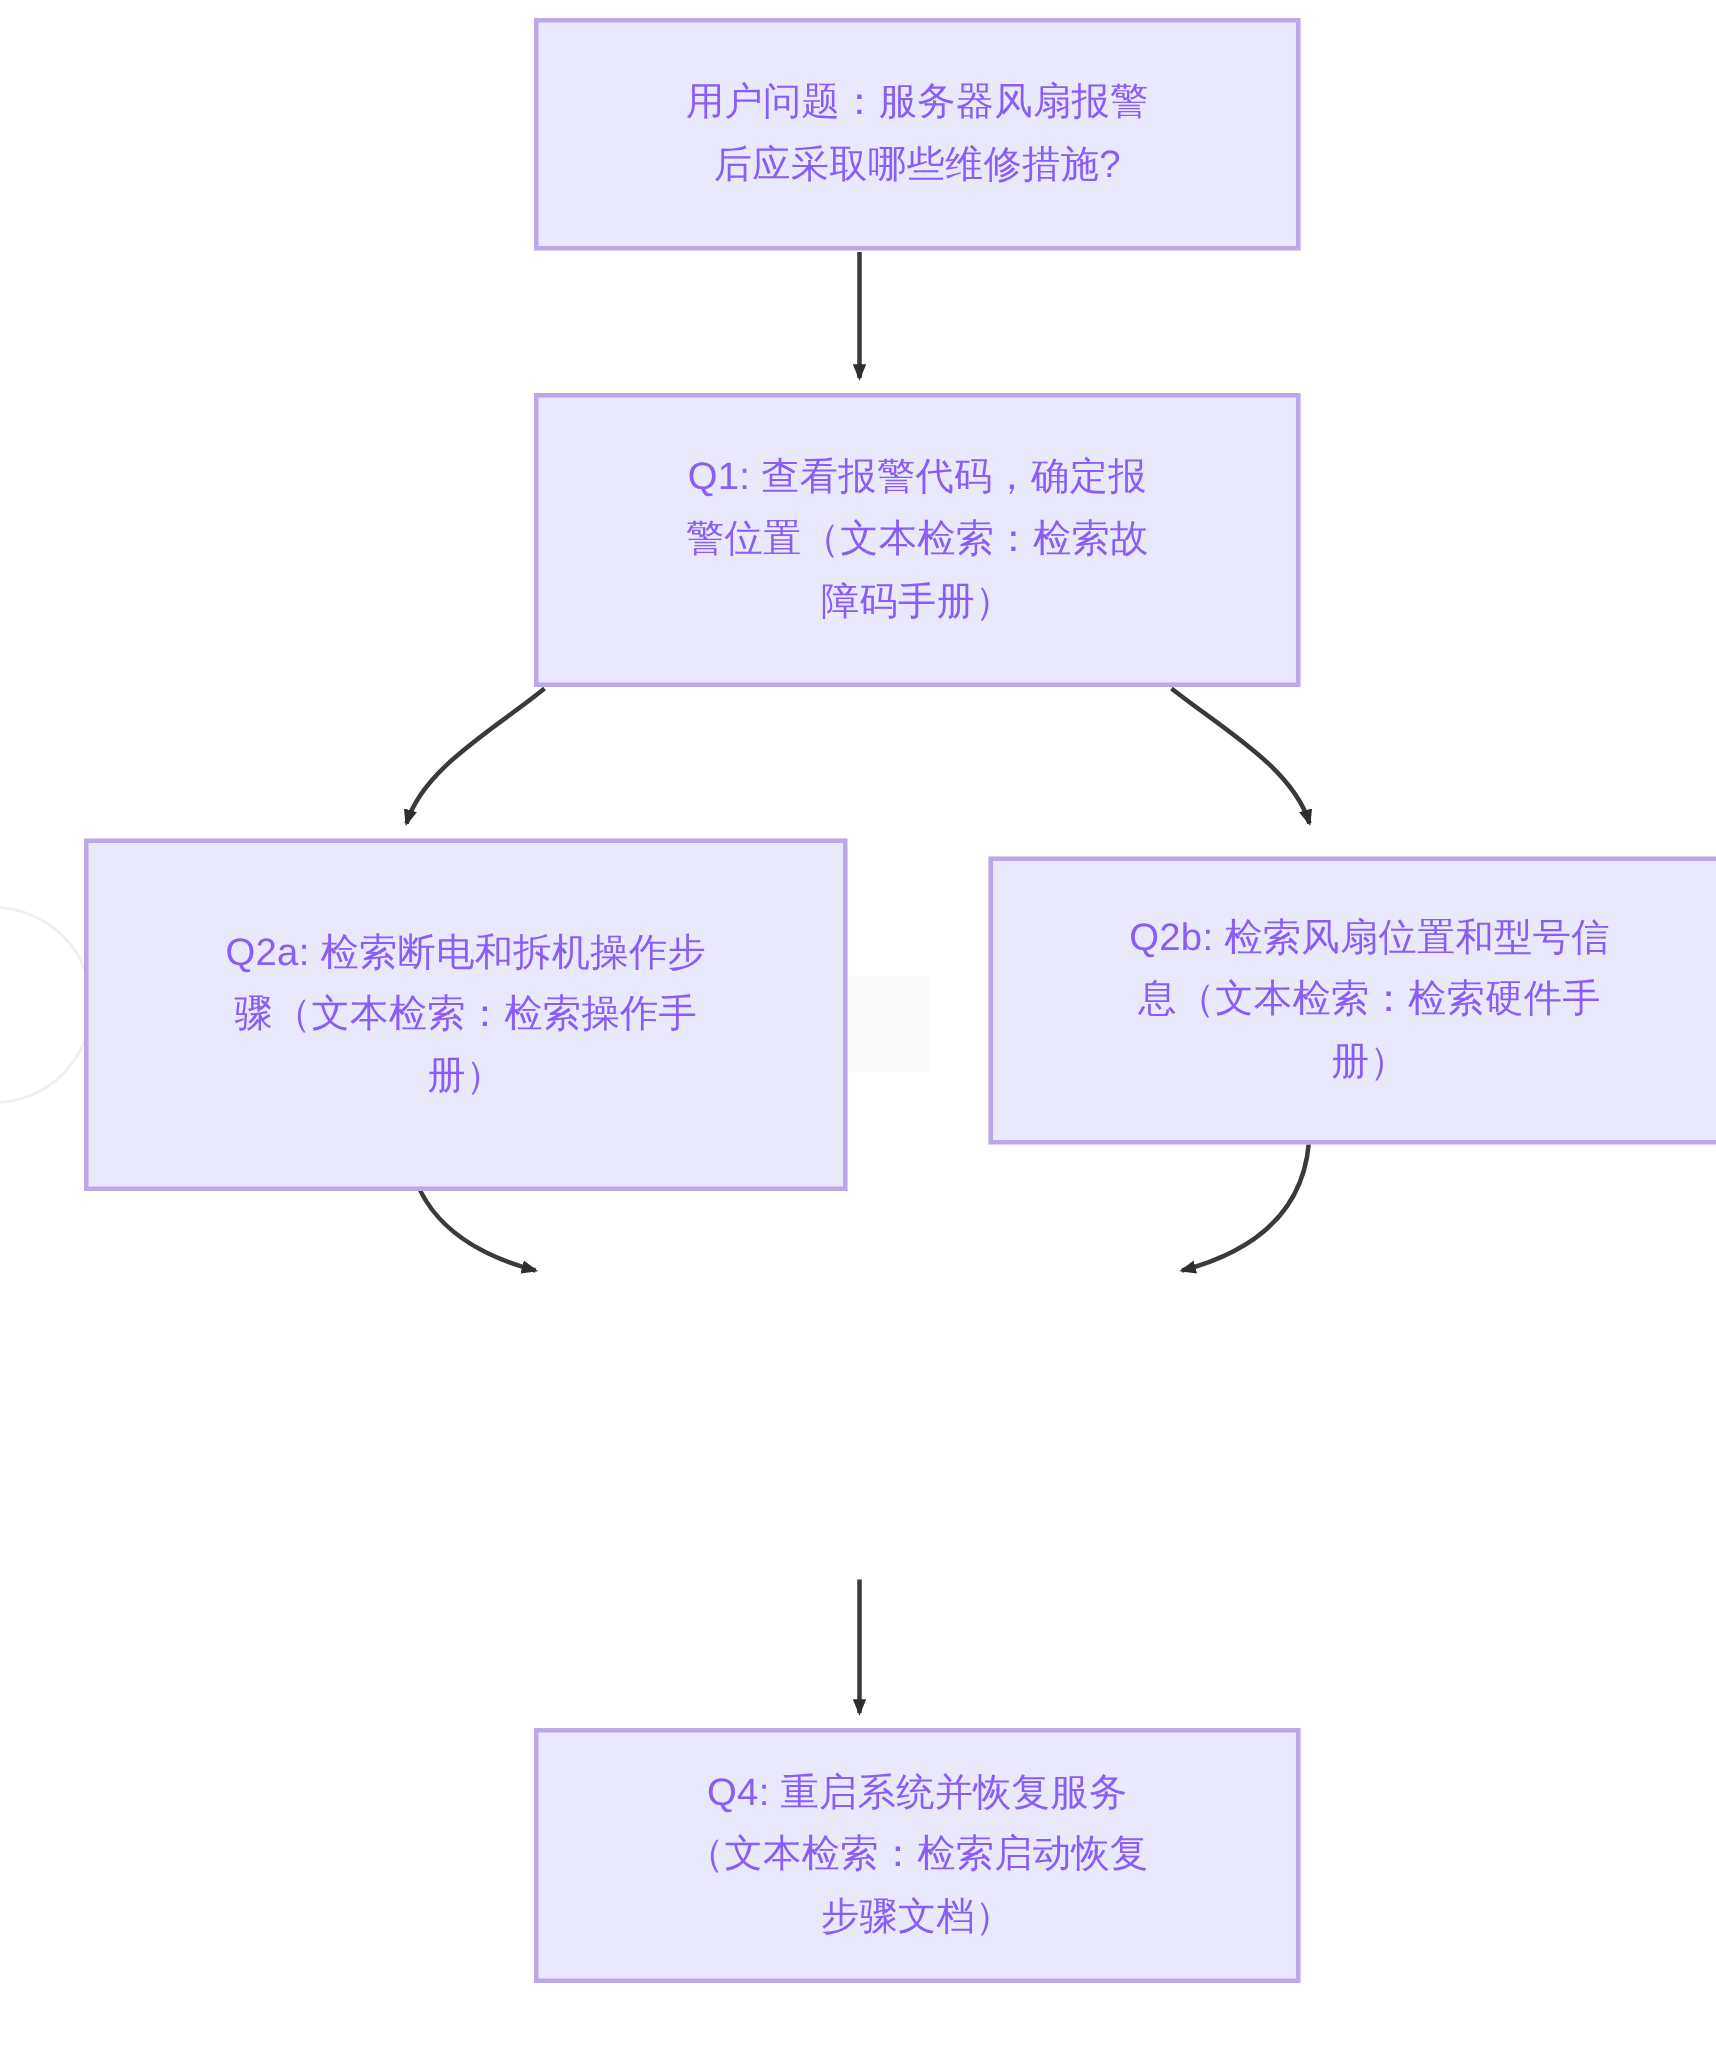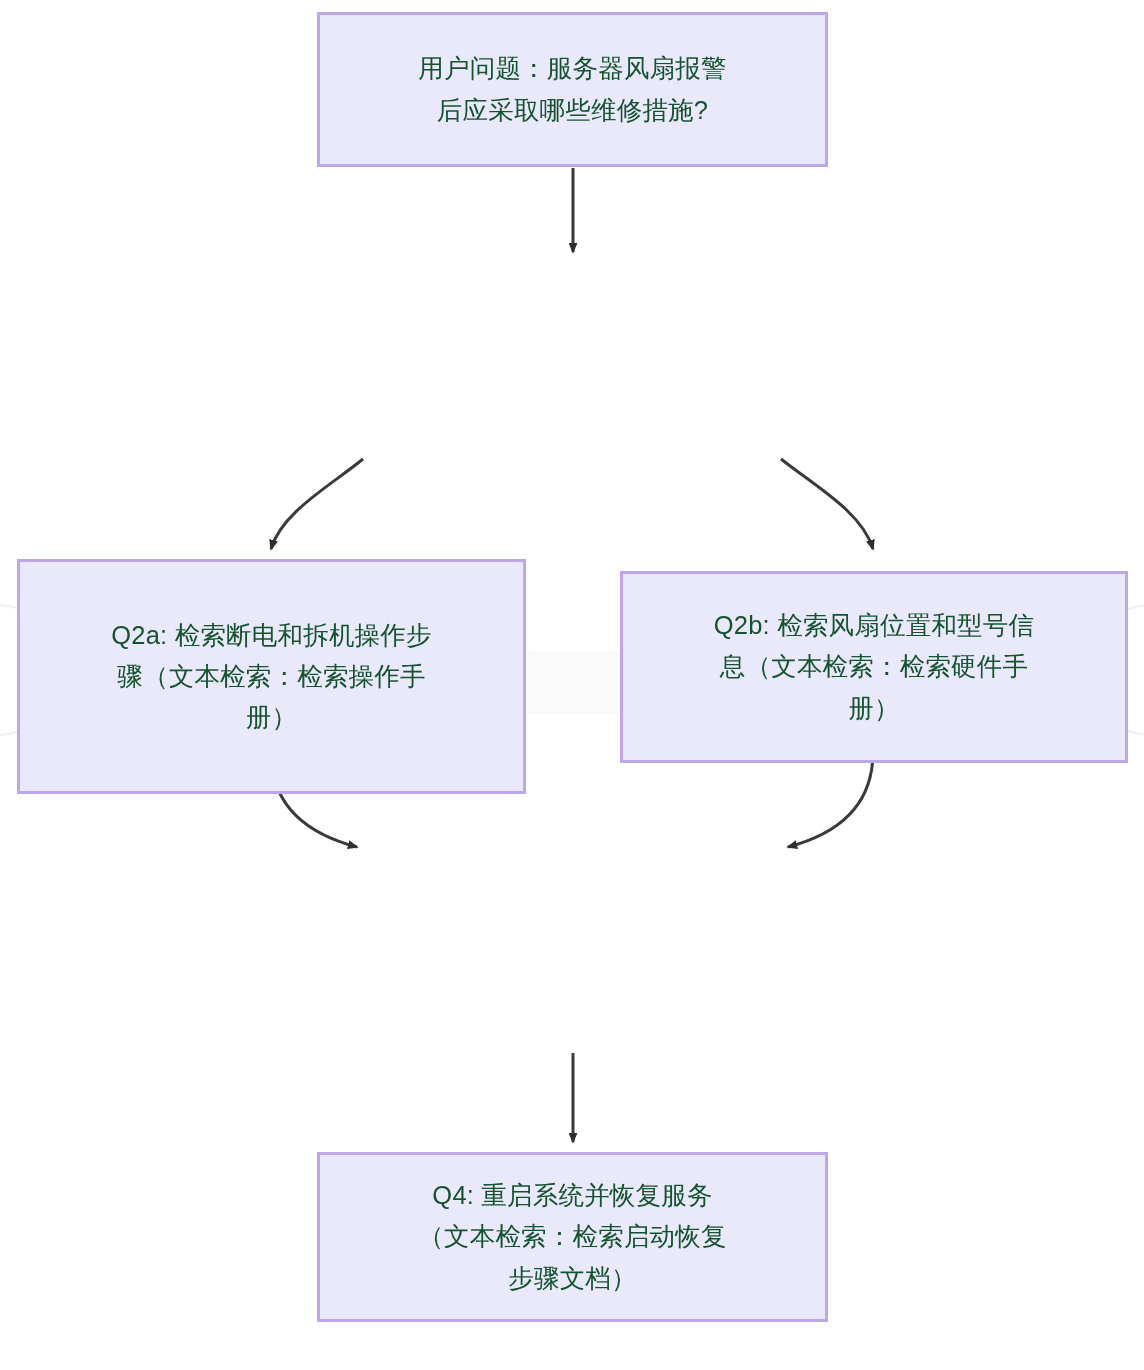--- a/index.html
+++ b/index.html
@@ -41,25 +41,26 @@
   }
   .node {
     position: absolute;
     box-sizing: border-box;
     background: #eae8fb;
     border: 3px solid #bda7e8;
     display: flex;
     align-items: center;
     justify-content: flex-start;
     text-align: center;
-    color: #14532d;
+    color: #8b5cf6;
     font-size: 25.5px;
     line-height: 1.62;
     letter-spacing: 0.2px;
     padding: 6px 14px;
+    margin-left: 39px;
   }
   .node .label {
     display: block;
     width: 100%;
     white-space: pre-line;
   }
   
   #node-question { left: 317px;  top: 12px;   width: 511px; height: 155px; }
   #node-q1       { left: 317px;  top: 262px;  width: 511px; height: 196px; }
   #node-q2a      { left: 17px;   top: 559px;  width: 509px; height: 235px; }
@@ -94,20 +95,25 @@
     <path d="M873,752 C873,800 845,832 788,847" stroke="#3a3a3a" stroke-width="3" fill="none" marker-end="url(#arrowhead)"></path>
 
     <path d="M573,1053 L573,1142" stroke="#3a3a3a" stroke-width="3" fill="none" marker-end="url(#arrowhead)"></path>
   </svg>
 
   <div class="node" id="node-question">
     <span class="label">用户问题：服务器风扇报警
 后应采取哪些维修措施?</span>
   </div>
 
+  <div class="node" id="node-q1">
+    <span class="label">Q1: 查看报警代码，确定报
+警位置（文本检索：检索故
+障码手册）</span>
+  </div>
 
   <div class="node" id="node-q2a">
     <span class="label">Q2a: 检索断电和拆机操作步
 骤（文本检索：检索操作手
 册）</span>
   </div>
 
   <div class="node" id="node-q2b">
     <span class="label">Q2b: 检索风扇位置和型号信
 息（文本检索：检索硬件手

